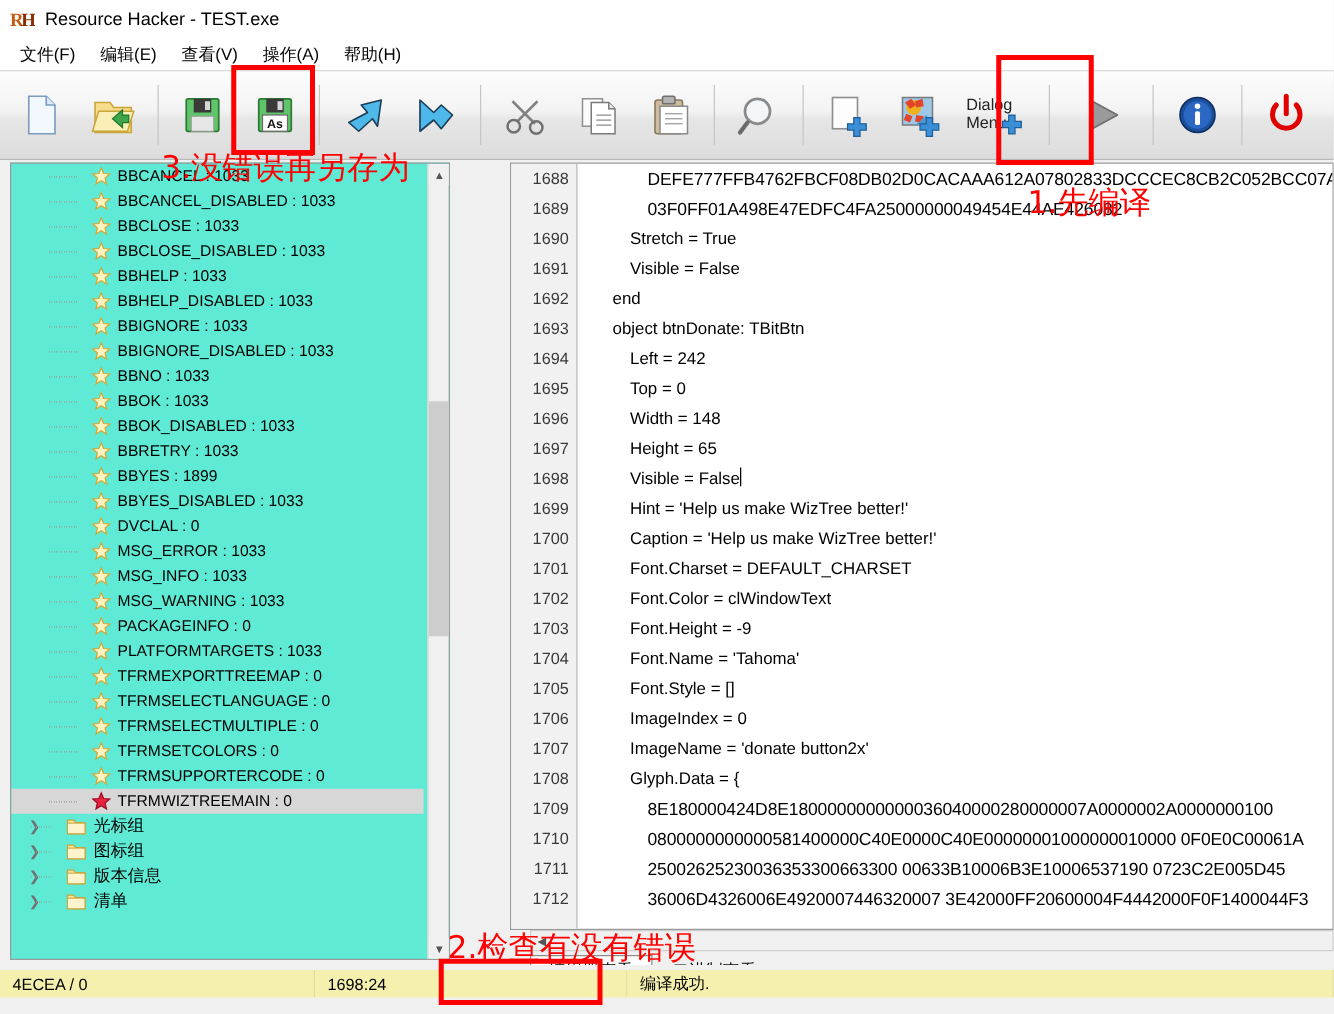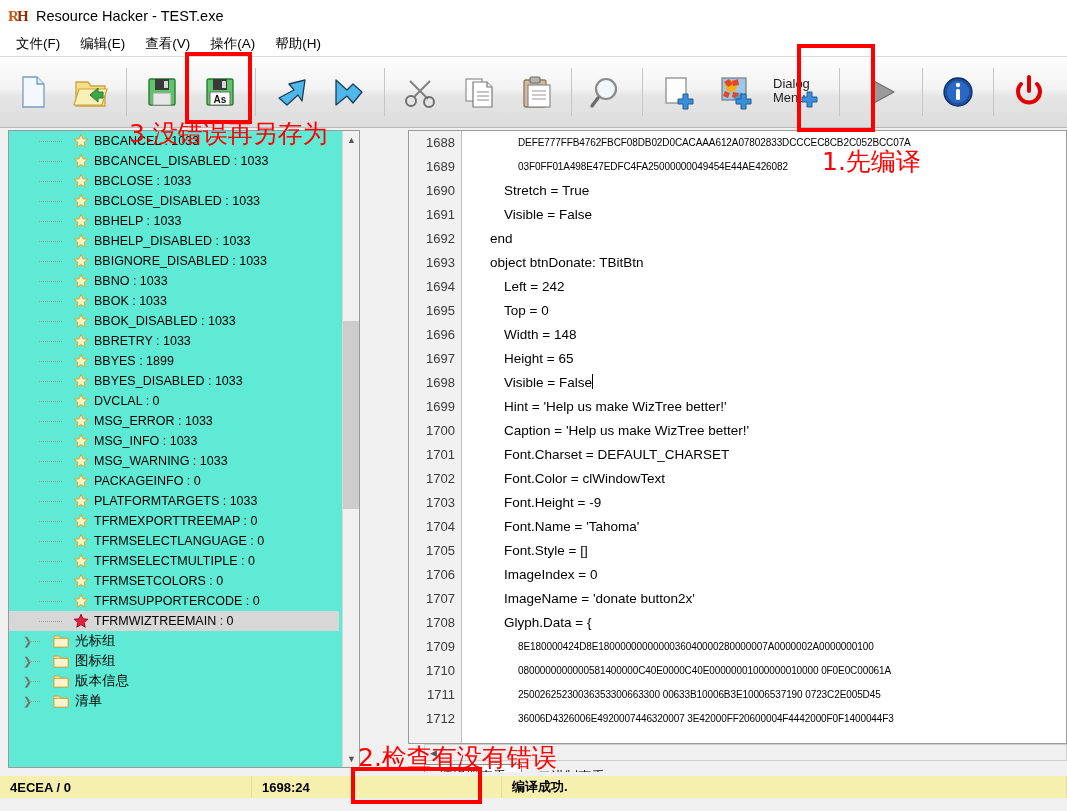--- a/index.html
+++ b/index.html
@@ -115,21 +115,21 @@
   }
   #gutter div{ height:24px; line-height:24px; }
   #code{
     flex:1; position:relative; padding-left:10px;
     font-family:"Liberation Sans",sans-serif; font-size:13.5px; color:#000;
     overflow:hidden; white-space:pre;
   }
   #code div{ height:24px; line-height:24px; }
   .ind1{ padding-left:32px; }
   .ind2{ padding-left:18px; }
-  .hex{ padding-left:46px; letter-spacing:-0.1px; font-size:10px;}
+  .hex{ padding-left:46px; letter-spacing:-0.1px; font-size:14px;}
 
   
   #hsb{
     position:absolute; left:56px; top:616px; right:0; height:17px;
     background:#f0f0f0; border:1px solid #cfcfcf; display:flex; align-items:center;
   }
   #hsb .sb-arrow{ background:transparent; }
 
   
   #tabs{
@@ -148,21 +148,20 @@
     position:absolute; left:0; top:772px; width:1067px; height:39px;
     background:#f0f0f0;
   }
   #sb-inner{
     position:absolute; left:0; top:4px; width:1067px; height:22px; display:flex;
   }
   .sb-panel{
     background:#f5f0ad; height:22px; display:flex; align-items:center;
     padding-left:10px; font-size:13px; color:#000;
     border-right:1px solid #e3deA0;
-    font-weight:bold;
   }
   #sb1{ width:252px; }
   #sb2{ width:250px; }
   #sb3{ flex:1; }
 
   
   .redbox{
     position:absolute; border:4px solid #ff0000; pointer-events:none;
   }
   .redtext{
@@ -432,20 +431,29 @@
             <span>BBHELP : 1033</span>
           </div>
           <div class="tnode">
             <span class="indent">
               <span class="dots" style="left:30px;width:24px"></span>
             </span>
             <span class="star"><svg width="16" height="16" viewBox="0 0 16 16">
                 <path d="M8 1.3 L9.9 5.8 L14.8 6.2 L11.1 9.4 L12.2 14.2 L8 11.6 L3.8 14.2 L4.9 9.4 L1.2 6.2 L6.1 5.8 Z" fill="#fdf3c0" stroke="#d0a93a" stroke-width="1"></path>
               </svg></span>
             <span>BBHELP_DISABLED : 1033</span>
+          </div>
+          <div class="tnode">
+            <span class="indent">
+              <span class="dots" style="left:30px;width:24px"></span>
+            </span>
+            <span class="star"><svg width="16" height="16" viewBox="0 0 16 16">
+                <path d="M8 1.3 L9.9 5.8 L14.8 6.2 L11.1 9.4 L12.2 14.2 L8 11.6 L3.8 14.2 L4.9 9.4 L1.2 6.2 L6.1 5.8 Z" fill="#fdf3c0" stroke="#d0a93a" stroke-width="1"></path>
+              </svg></span>
+            <span>BBIGNORE : 1033</span>
           </div>
           <div class="tnode">
             <span class="indent">
               <span class="dots" style="left:30px;width:24px"></span>
             </span>
             <span class="star"><svg width="16" height="16" viewBox="0 0 16 16">
                 <path d="M8 1.3 L9.9 5.8 L14.8 6.2 L11.1 9.4 L12.2 14.2 L8 11.6 L3.8 14.2 L4.9 9.4 L1.2 6.2 L6.1 5.8 Z" fill="#fdf3c0" stroke="#d0a93a" stroke-width="1"></path>
               </svg></span>
             <span>BBIGNORE_DISABLED : 1033</span>
           </div>

